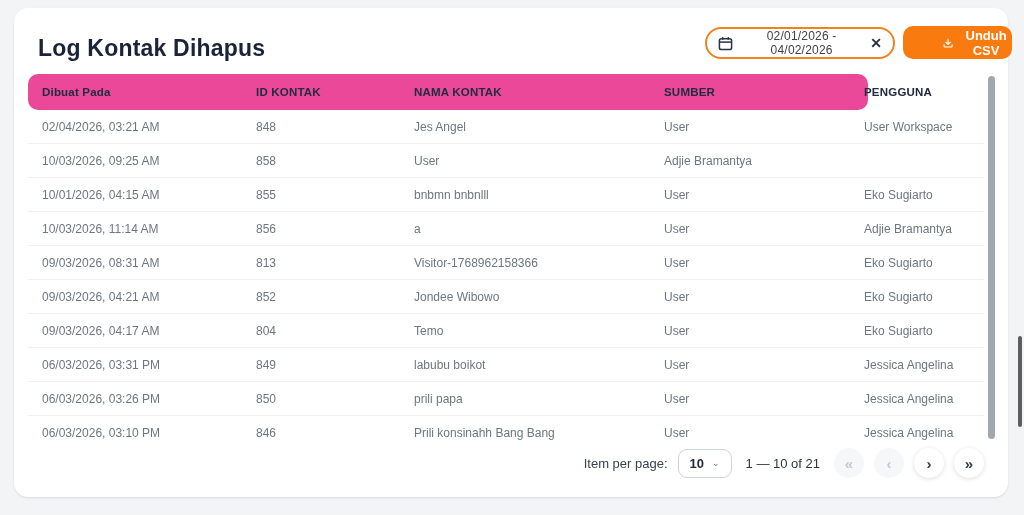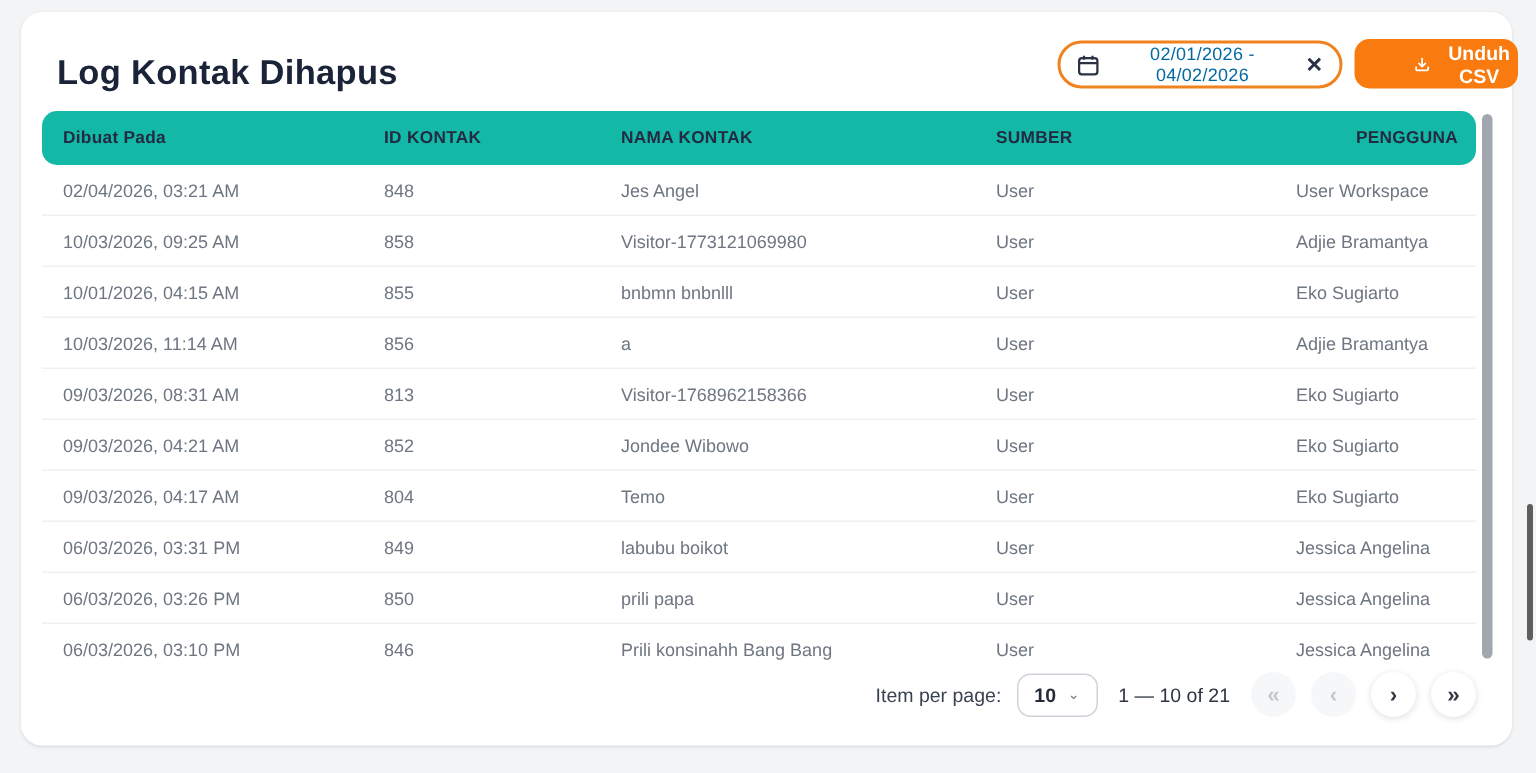--- a/index.html
+++ b/index.html
@@ -23,39 +23,39 @@
   }
   
   .date-pill {
     position:absolute; left:691px; top:19px;
     width:190px; height:32px;
     border:2px solid #f0831f; border-radius:999px;
     background:#fff;
     display:flex; align-items:center; padding:0 11px; gap:6px;
   }
   .date-pill .cal { width:15px; height:15px; flex:0 0 auto; display:block; }
-  .date-pill .range { flex:1; text-align:center; color:#0369a1; font-size:12px; letter-spacing:.2px; }
+  .date-pill .range { flex:1; text-align:center; color:#404040; font-size:12px; letter-spacing:.2px; }
   .date-pill .clear { color:#2b3245; font-size:14px; font-weight:bold; cursor:pointer; line-height:1; }
   
   .csv-btn {
     position:absolute; left:889px; top:18px;
     width:109px; height:33px;
     background:#f97a0e; border:none; border-radius:10px;
     color:#ffffff; font-size:13px; font-weight:bold;
     font-family:"Liberation Sans", sans-serif;
     display:flex; align-items:center; justify-content:flex-start; gap:7px;
     cursor:pointer;
     padding-left:40px;
   }
   .csv-btn svg { width:14px; height:14px; display:block; }
   
   .thead {
     position:absolute; left:14px; top:66px;
-    width:956px; height:36px;
-    background:#14b8a6; border-radius:10px;
+    width:840px; height:36px;
+    background:#ec4899; border-radius:10px;
     display:grid; grid-template-columns:228px 158px 250px 200px 1fr;
     align-items:center;
     font-size:11.5px; font-weight:bold; color:#222b42; letter-spacing:.2px;
   }
   .thead .th:first-child { padding-left:14px; }
   .thead .th:last-child { text-align:right; padding-right:12px; }
   .tbody {
     position:absolute; left:14px; top:102px;
     width:956px; height:331px; overflow:hidden;
   }
@@ -142,21 +142,20 @@
     <div class="tr">
       <div class="td">02/04/2026, 03:21 AM</div>
       <div class="td">848</div>
       <div class="td">Jes Angel</div>
       <div class="td">User</div>
       <div class="td">User Workspace</div>
     </div>
     <div class="tr">
       <div class="td">10/03/2026, 09:25 AM</div>
       <div class="td">858</div>
-      <div class="td">Visitor-1773121069980</div>
       <div class="td">User</div>
       <div class="td">Adjie Bramantya</div>
     </div>
     <div class="tr">
       <div class="td">10/01/2026, 04:15 AM</div>
       <div class="td">855</div>
       <div class="td">bnbmn bnbnlll</div>
       <div class="td">User</div>
       <div class="td">Eko Sugiarto</div>
     </div>

